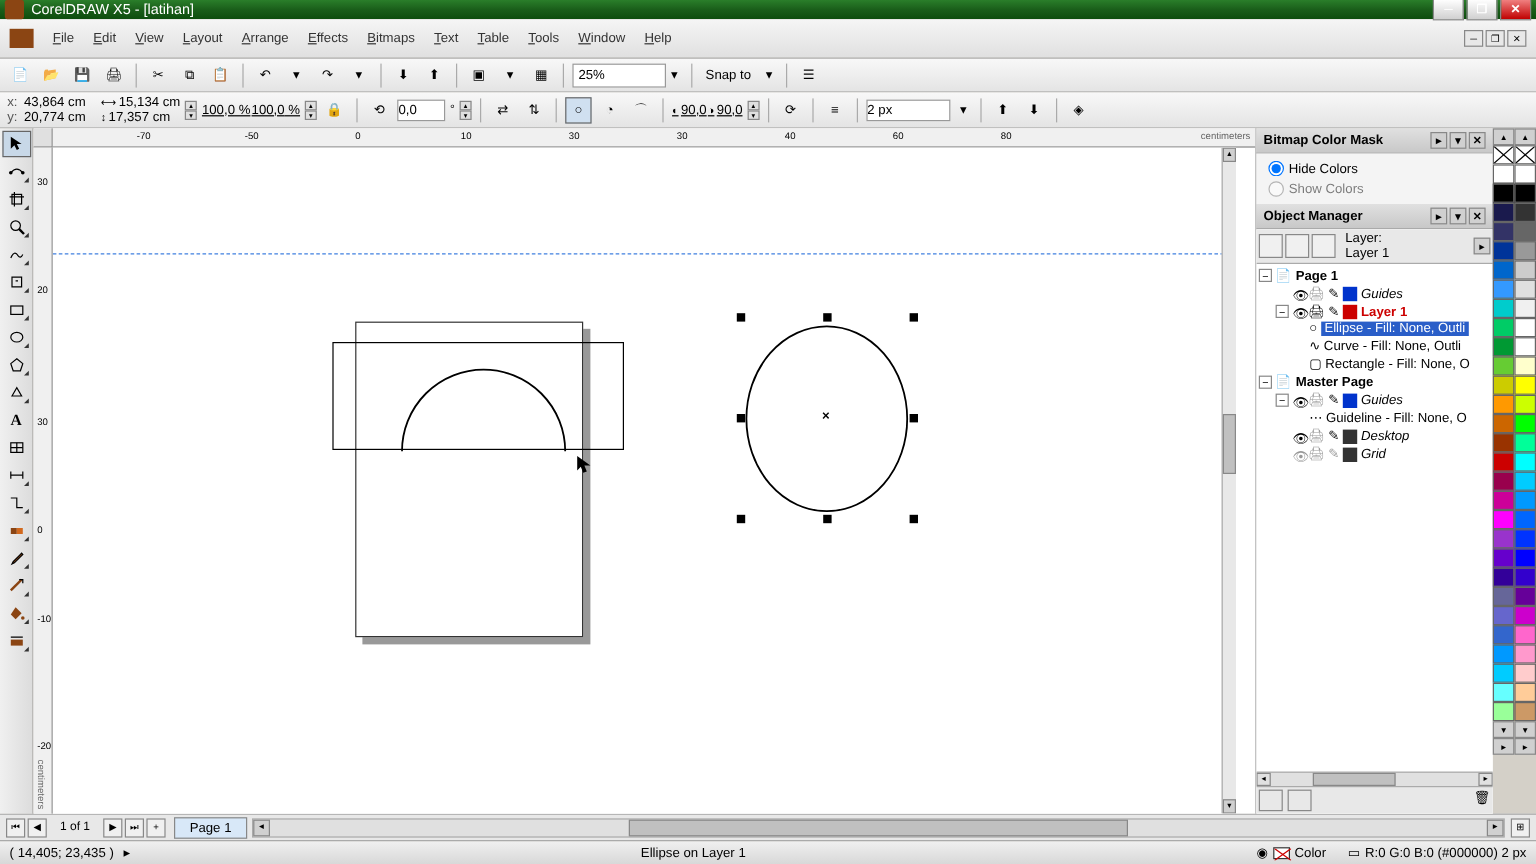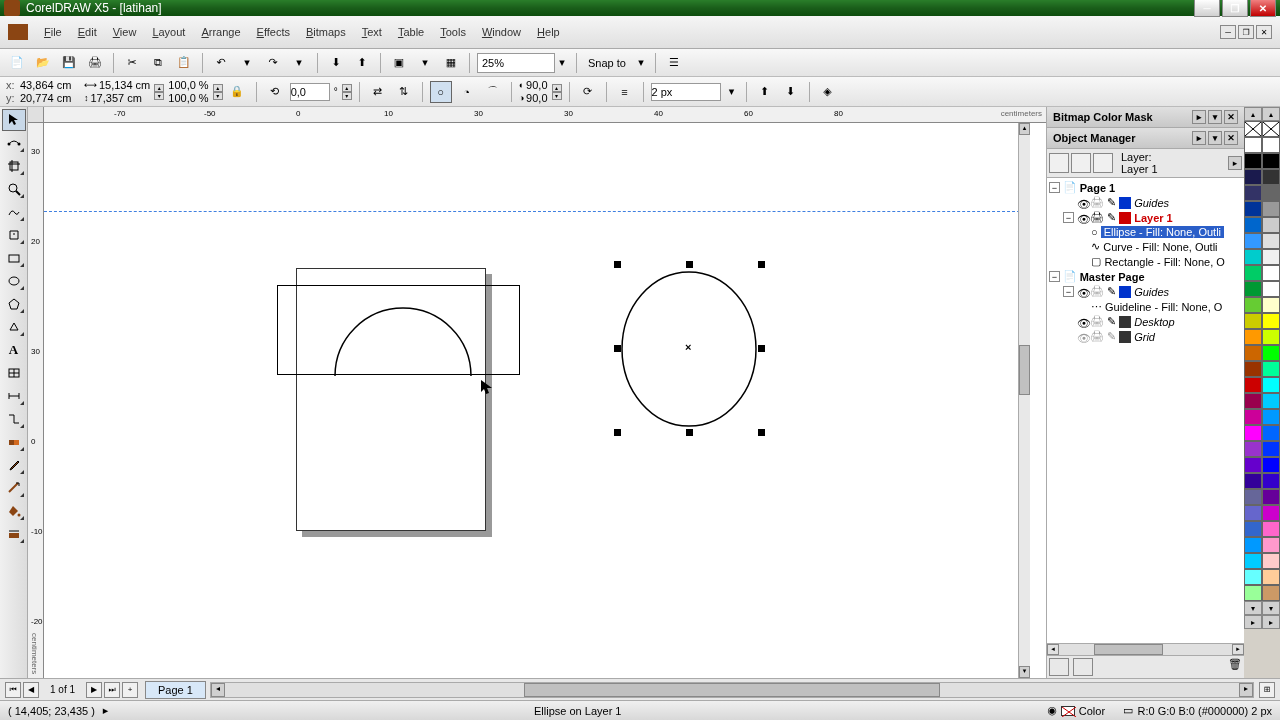--- a/index.html
+++ b/index.html
@@ -21,21 +21,21 @@
 .tb-sep{width:1px;height:20px;background:#aaa;margin:0 3px;}
 .tb-drop{display:flex;align-items:center;}
 .tb-drop select,.tb-drop input{height:20px;border:1px solid #999;padding:0 4px;font-size:11px;}
 .toolbar2{height:30px;background:linear-gradient(#f8f8f8,#e4e4e4);display:flex;align-items:center;padding:0 6px;gap:4px;border-bottom:1px solid #bbb;}
 .coord-box{display:flex;flex-direction:column;font-size:10px;gap:1px;}
 .coord-row{display:flex;align-items:center;gap:2px;}
 .coord-lbl{width:12px;color:#555;}
 .coord-val{width:60px;}
 .size-box{display:flex;flex-direction:column;font-size:10px;gap:1px;}
 .size-row{display:flex;align-items:center;gap:2px;}
-.pct-box{display:flex;flex-direction:column;font-size:10px;gap:1px;}
+.pct-box{display:flex;font-size:10px;gap:1px;text-decoration:underline;}
 .spinner{width:10px;display:flex;flex-direction:column;}
 .spin-btn{height:8px;border:1px solid #888;background:#e0e0e0;font-size:6px;display:flex;align-items:center;justify-content:center;}
 .main-area{display:flex;height:calc(100% - 27px - 22px - 28px - 30px - 22px - 20px);}
 .toolbox{width:28px;background:linear-gradient(to right,#f0f0f0,#dcdcdc);border-right:1px solid #aaa;display:flex;flex-direction:column;padding-top:2px;gap:1px;}
 .tool-btn{width:24px;height:22px;margin:0 auto;border:1px solid transparent;display:flex;align-items:center;justify-content:center;cursor:pointer;position:relative;}
 .tool-btn.active{border:1px solid #666;background:#c8d8e8;}
 .tool-flyout{position:absolute;bottom:1px;right:1px;width:0;height:0;border-left:4px solid transparent;border-bottom:4px solid #333;}
 .canvas-area{flex:1;position:relative;background:#fff;}
 .ruler-h{position:absolute;top:0;left:16px;right:0;height:16px;background:#f0f0f0;border-bottom:1px solid #888;font-size:8px;}
 .ruler-v{position:absolute;top:16px;left:0;bottom:0;width:16px;background:#f0f0f0;border-right:1px solid #888;}
@@ -368,21 +368,21 @@
         <div style="position:absolute;left:520px;top:2px;font-size:8px">30</div>
         <div style="position:absolute;left:610px;top:2px;font-size:8px">40</div>
         <div style="position:absolute;left:700px;top:2px;font-size:8px">60</div>
         <div style="position:absolute;left:790px;top:2px;font-size:8px">80</div>
       </div>
       <div class="ruler-v">
         <div style="position:absolute;left:3px;top:24px;font-size:8px">30</div>
         <div style="position:absolute;left:3px;top:114px;font-size:8px">20</div>
         <div style="position:absolute;left:3px;top:224px;font-size:8px">30</div>
         <div style="position:absolute;left:3px;top:314px;font-size:8px">0</div>
-        <div style="position:absolute;left:3px;top:404px;font-size:8px">-10</div>
+        <div style="position:absolute;left:3px;top:388px;font-size:8px">-10</div>
         <div style="position:absolute;left:3px;top:494px;font-size:8px">-20</div>
         <div style="writing-mode:vertical-rl;position:absolute;bottom:4px;left:2px;font-size:8px;color:#666">centimeters</div>
       </div>
       <div class="drawing">
         <div class="guide-line"></div>
 
         <div class="page-shadow" style="left:258px;top:151px;width:190px;height:263px"></div>
         <div class="page-rect" style="left:252px;top:145px;width:190px;height:263px"></div>
 
         <div style="position:absolute;left:233px;top:162px;width:243px;height:90px;border:1.5px solid #000;background:transparent"></div>
@@ -418,20 +418,30 @@
     </div>
 
     <div class="dockers">
       <div class="docker-title">
         <span>Bitmap Color Mask</span>
         <div class="docker-close">
           <div class="docker-x">▸</div>
           <div class="docker-x">▾</div>
           <div class="docker-x">✕</div>
         </div>
+      </div>
+      <div class="docker-body">
+        <div class="radio-row">
+            <input type="radio" checked="" style="">
+            <span>Hide Colors</span>
+          </div>
+        <div class="radio-row" style="opacity:0.5">
+            <input type="radio" style="">
+            <span>Show Colors</span>
+          </div>
       </div>
 
       <div class="docker-title">
         <span>Object Manager</span>
         <div class="docker-close">
           <div class="docker-x">▸</div>
           <div class="docker-x">▾</div>
           <div class="docker-x">✕</div>
         </div>
       </div>

